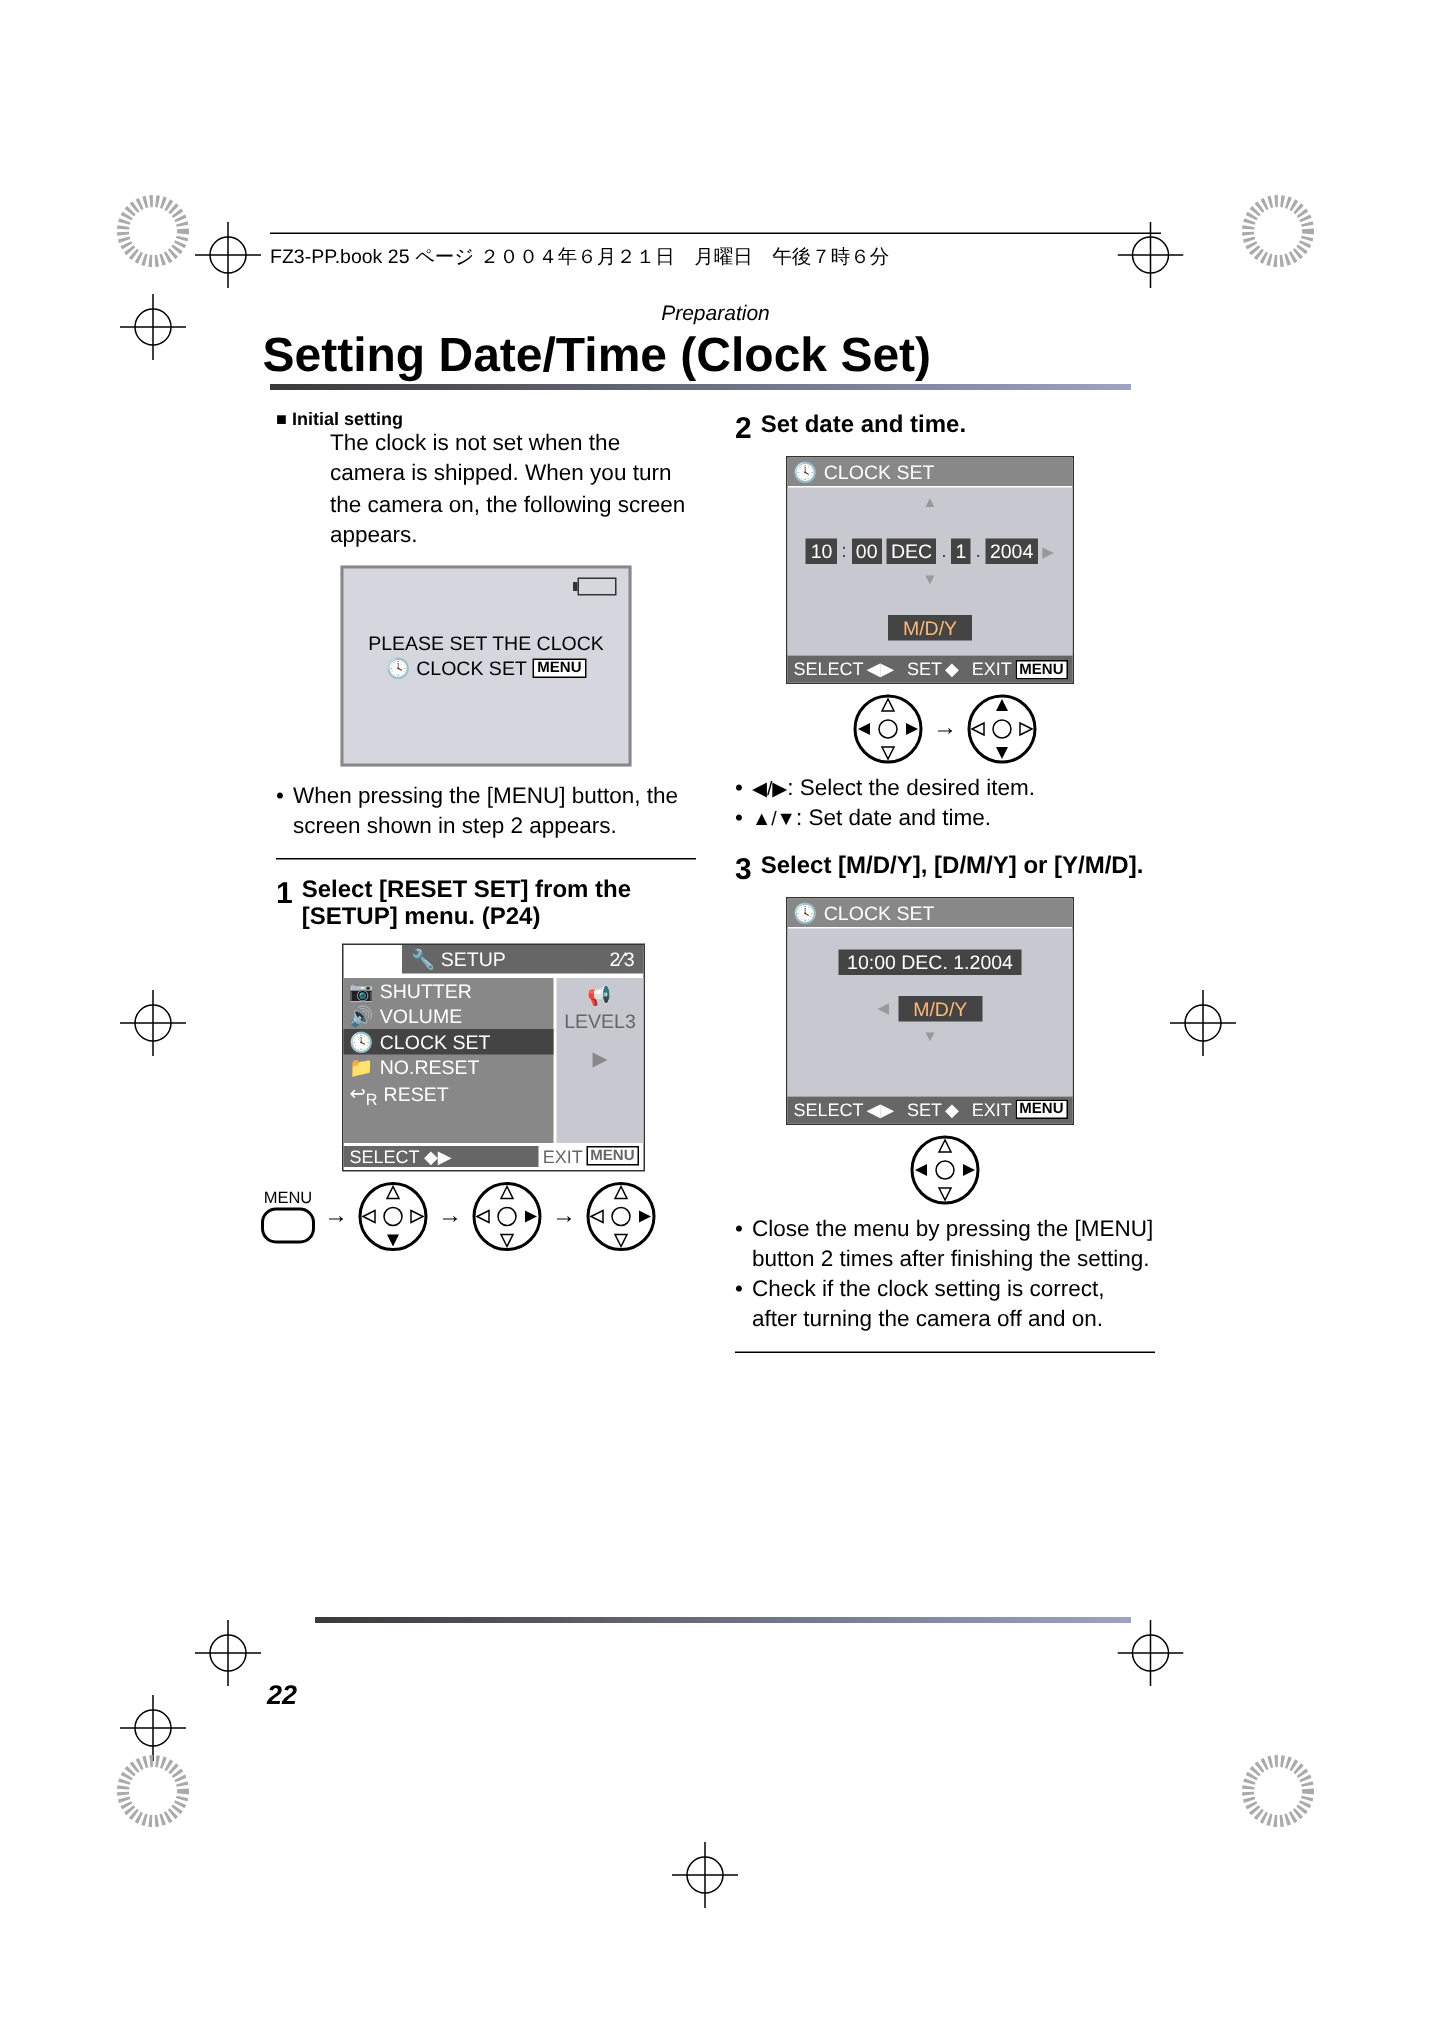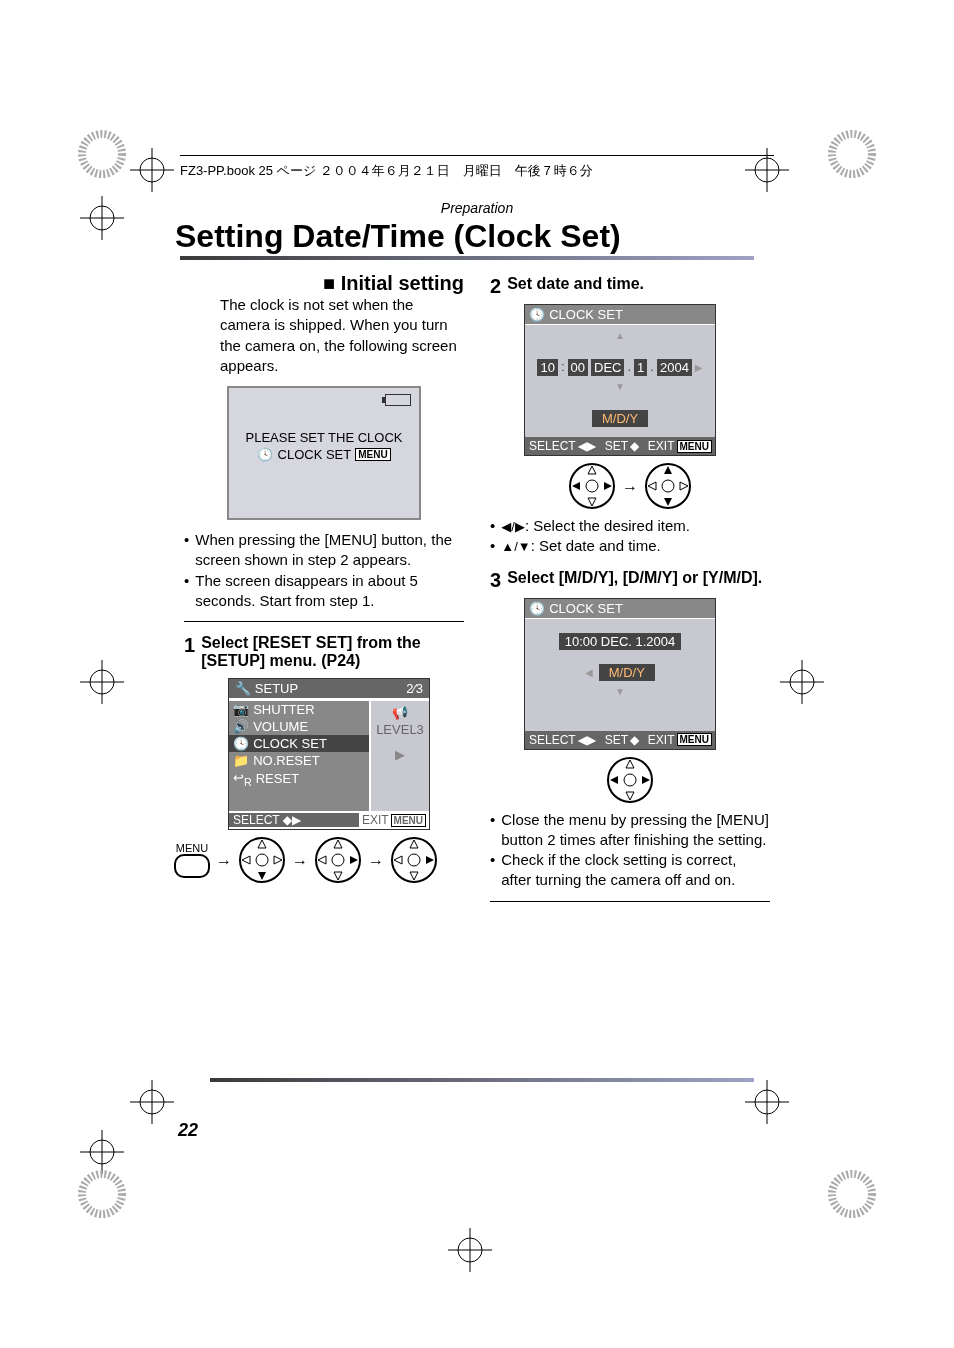--- a/index.html
+++ b/index.html
@@ -8,40 +8,40 @@
 
 .printer-header { position:absolute; top:155px; left:180px; right:180px; border-top:1px solid #000; font-size:13px; padding-top:6px;}
 .prep { position:absolute; top:200px; left:0; right:0; text-align:center; font-style:italic; font-size:14px;}
 .title { position:absolute; top:218px; left:175px; font-family: Arial, sans-serif; font-weight:bold; font-size:32px;}
 .underline { position:absolute; top:256px; left:180px; right:200px;}
 .hr-heavy { height:4px; background:linear-gradient(to right,#3a3a3a 0%, #9ea2c4 100%);}
 
 .col { position:absolute; width:280px;}
 .col-left { left:184px; top:272px;}
 .col-right { left:490px; top:275px;}
-.sect-head { font-weight:bold; font-size:20px;text-align:right;}
+.sect-head { font-weight:bold; font-size:12px;}
 .body-text { font-size:15px; line-height:1.35;margin-left:36px;}
 
 .screen { border:2px solid #888; background:#d6d6de; position:relative; width:190px; height:130px; margin:10px auto; font-family: Arial, sans-serif;}
 .screen .battery { position:absolute; top:6px; right:8px; border:1px solid #333; width:24px; height:10px; display:flex;}
 .screen .battery::before{content:''; position:absolute; left:-4px; top:2px; width:3px;height:6px;background:#333;}
 .please { font-size:13px; text-align:center; margin-top:42px;}
 .clock-row { font-size:13px; display:flex;justify-content:center;align-items:center;gap:4px;margin-top:2px;}
 .menu-lbl { background:#fff;border:1px solid #000;font-size:10px;font-weight:bold;padding:0 2px;}
 .bullet-list{margin:6px 0 0 0;padding:0;list-style:none;}
 .bullet-list li{font-size:15px;line-height:1.35;display:flex;gap:6px;}
 .bullet-list li::before{content:'•';}
 
 .step-num { font-weight:bold; font-size:20px; font-family: Arial, sans-serif;}
 .step-label { font-weight:bold; font-size:16px;}
 .step{display:flex;gap:6px;align-items:flex-start;margin-top:12px;}
 
 
 .setup-screen { border:1px solid #333; width:200px; height:150px; position:relative; margin:8px 0 0 44px; font-family:Arial; font-size:13px;}
-.setup-top { background:#666; color:#fff; display:flex; justify-content:space-between; padding:2px 6px; align-items:center;}
+.setup-top { background:#666; color:#fff; display:flex; justify-content:space-between; padding:2px 6px; align-items:center;margin-left:39px;}
 .setup-left { background:#888; position:absolute; left:0; top:22px; bottom:18px; width:140px; color:#fff; font-size:13px;}
 .setup-left div{display:flex;align-items:center;gap:4px;padding:1px 4px;}
 .setup-right{position:absolute; right:0; top:22px; bottom:18px; width:58px; background:#c8c8d0;color:#666;display:flex;flex-direction:column;align-items:center;justify-content:flex-start;padding-top:4px;gap:2px;}
 .setup-bottom{position:absolute;left:0;right:0;bottom:0;height:18px;display:flex;justify-content:space-between;align-items:center;font-size:12px;}
 .setup-bottom .sel{background:#666;color:#fff;padding:0 4px;flex:1;display:flex;align-items:center;gap:3px;}
 .setup-bottom .exit{color:#666;padding:0 3px;display:flex;align-items:center;gap:2px;}
 .highlight-row{background:#444 !important;}
 
 .dpad-row{display:flex;align-items:center;gap:6px;margin-top:6px;}
 .menu-btn{width:32px;height:20px;border:2px solid #000;border-radius:10px;}
@@ -177,23 +177,20 @@
       <div class="clock-row">
         <span>🕓</span>
         <span>CLOCK SET</span>
         <span class="menu-lbl">MENU</span>
       </div>
     </div>
 
     <ul class="bullet-list">
       <li>
           <span>When pressing the [MENU] button, the screen shown in step 2 appears.</span>
-        </li>
-      <li>
-          <span>The screen disappears in about 5 seconds. Start from step 1.</span>
         </li>
     </ul>
 
     <div class="step-divider"></div>
 
     <div class="step">
       <span class="step-num">1</span>
       <span class="step-label">Select [RESET SET] from the [SETUP] menu. (P24)</span>
     </div>
 

